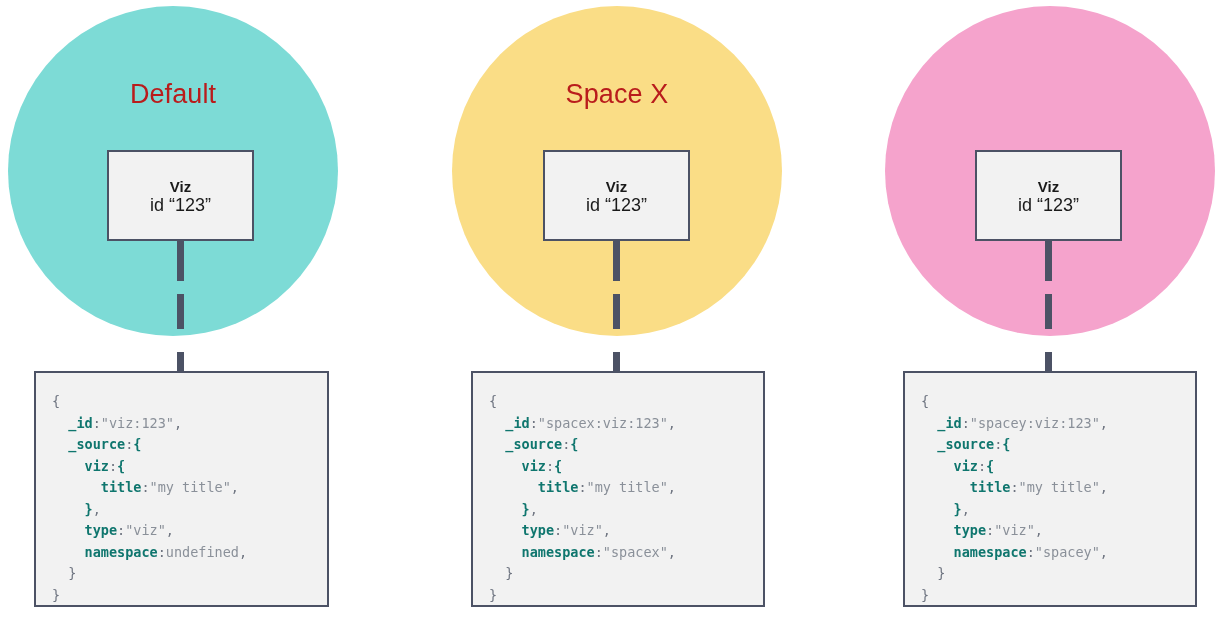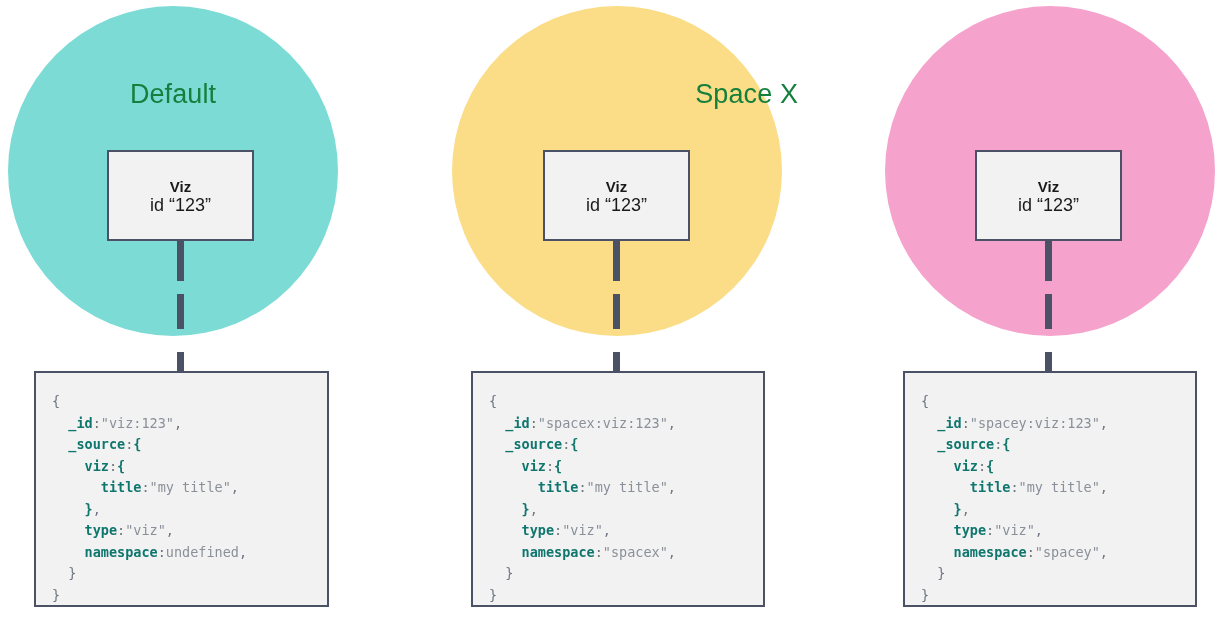--- a/index.html
+++ b/index.html
@@ -27,21 +27,21 @@
     position: absolute;
     border-radius: 50%;
   }
   .space-label {
     position: absolute;
     left: 0;
     width: 100%;
     text-align: center;
     font-size: 27px;
     line-height: 32px;
-    color: #15803d;
+    color: #b91c1c;
     font-family: "Liberation Sans", sans-serif;
     font-weight: 400;
     letter-spacing: 0.1px;
     white-space: nowrap;
   }
 
   
   .viz-box {
     position: absolute;
     background: #f2f2f2;
@@ -124,21 +124,21 @@
 <span class="b">  </span><span class="k">_source</span><span class="p">:</span><span class="k">{</span>
 <span class="b">    </span><span class="k">viz</span><span class="p">:</span><span class="k">{</span>
 <span class="b">      </span><span class="k">title</span><span class="p">:</span><span class="v">"my title"</span><span class="p">,</span>
 <span class="b">    </span><span class="k">}</span><span class="p">,</span>
 <span class="b">    </span><span class="k">type</span><span class="p">:</span><span class="v">"viz"</span><span class="p">,</span>
 <span class="b">    </span><span class="k">namespace</span><span class="p">:</span><span class="v">undefined</span><span class="p">,</span>
 <span class="b">  </span><span class="b">}</span>
 <span class="b">}</span></pre>
     </div>
     <div class="space-circle" style="left: 452px; top: 6px; width: 330px; height: 330px; background: rgb(250, 221, 134);"></div>
-    <div class="space-label" style="top: 78px; left: 468px; width: 330px; text-align: right;">Space X</div>
+    <div class="space-label" style="top: 78px; left: 452px; width: 330px;">Space X</div>
     <div class="viz-box" style="left: 543px; top: 150px; width: 147px; height: 91px;">
       <div class="viz-title">Viz</div>
       <div class="viz-sub">id “123”</div>
     </div>
     <div class="connector" style="left: 613px; top: 241px; height: 131px;">
       <i style="top: 0px; height: 40px;"></i>
       <i style="top: 53px; height: 35px;"></i>
       <i style="top: 111px; height: 22px;"></i>
     </div>
     <div class="code-box" style="left: 471px; top: 371px; width: 294px; height: 236px;">

